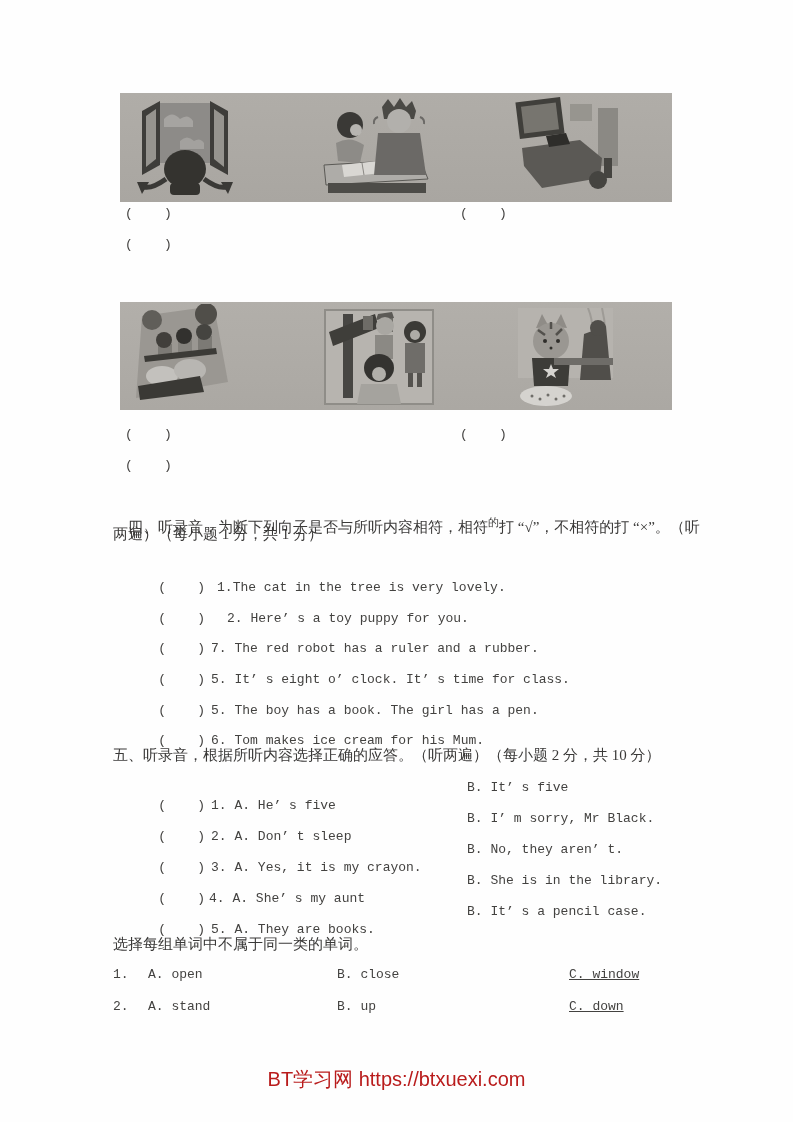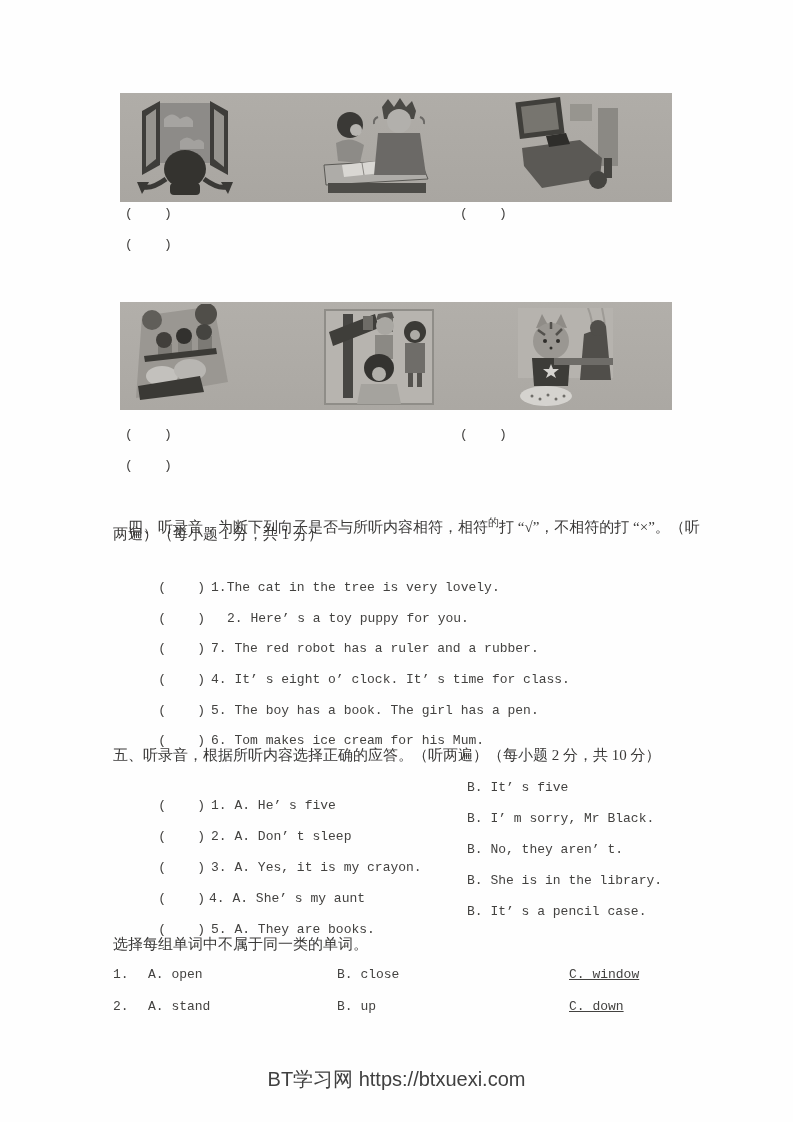--- a/index.html
+++ b/index.html
@@ -13,21 +13,21 @@
   .strip{position:absolute;left:120px;width:552px;}
   .strip-bg1{top:93px;height:109px;background:linear-gradient(180deg,#b0ada8,#a9a6a1);}
   .strip-bg2{top:302px;height:108px;background:linear-gradient(180deg,#b2afaa,#aba8a3);}
   .scene{position:absolute;}
   .bcol{position:absolute;left:340px;top:0;}
   .col-num{position:absolute;left:0;top:0;}
   .col-a{position:absolute;left:27px;top:0;margin-left:8px;}
   .col-b{position:absolute;left:224px;top:0;}
   .col-c{position:absolute;left:456px;top:0;text-decoration:underline;}
   .footer{position:absolute;left:0;right:0;top:1066px;text-align:center;
-          font-family:"Liberation Sans",sans-serif;font-size:20px;color:#404040;}
+          font-family:"Liberation Sans",sans-serif;font-size:20px;color:#b91c1c;}
 </style>
 </head>
 <body>
 
 <div class="page">
 
   <div class="strip strip-bg1">
     <svg class="scene" style="left:14px;top:4px" width="102" height="101" viewBox="0 0 102 101">
       <rect x="26" y="6" width="50" height="60" fill="#8d8b88"></rect>
       <path d="M30 22 q8 -9 16 0 q8 -6 13 2 l0 6 l-29 0 z" fill="#a6a4a1"></path>
@@ -135,30 +135,30 @@
   <div class="line blank" style="left:125px;top:427px">(    )</div>
   <div class="line blank" style="left:460px;top:427px">(    )</div>
   <div class="line blank" style="left:125px;top:458px">(    )</div>
 
   <div class="line cn" style="left:113px;top:492px">
     <span>四、听录音，为断下列向子是否与所听内容相符，相符</span><span class="sup">的</span><span>打 “√”，不相符的打 “×”。（听</span>
   </div>
   <div class="line cn" style="left:113px;top:524px">两遍）（每小题 1 分，共 1 分）</div>
 
   <div class="line en" style="left:127px;top:561px">
-    <span class="blank">(    )</span><span style="margin-left:6px">1.The cat in the tree is very lovely.</span>
+    <span class="blank">(    )</span><span style="margin-left:12px">1.The cat in the tree is very lovely.</span>
   </div>
   <div class="line en" style="left:127px;top:592px">
     <span class="blank">(    )</span><span style="margin-left:22px">2. Here’ s a toy puppy for you.</span>
   </div>
   <div class="line en" style="left:127px;top:622px">
     <span class="blank">(    )</span><span style="margin-left:6px">7. The red robot has a ruler and a rubber.</span>
   </div>
   <div class="line en" style="left:127px;top:653px">
-    <span class="blank">(    )</span><span style="margin-left:6px">4. It’ s eight o’ clock. It’ s time for class.</span>
+    <span class="blank">(    )</span><span style="margin-left:6px">5. It’ s eight o’ clock. It’ s time for class.</span>
   </div>
   <div class="line en" style="left:127px;top:684px">
     <span class="blank">(    )</span><span style="margin-left:6px">5. The boy has a book. The girl has a pen.</span>
   </div>
   <div class="line en" style="left:127px;top:714px">
     <span class="blank">(    )</span><span style="margin-left:6px">6. Tom makes ice cream for his Mum.</span>
   </div>
 
   <div class="line cn" style="left:113px;top:745px">五、听录音，根据所听内容选择正确的应答。（听两遍）（每小题 2 分，共 10 分）</div>
 

